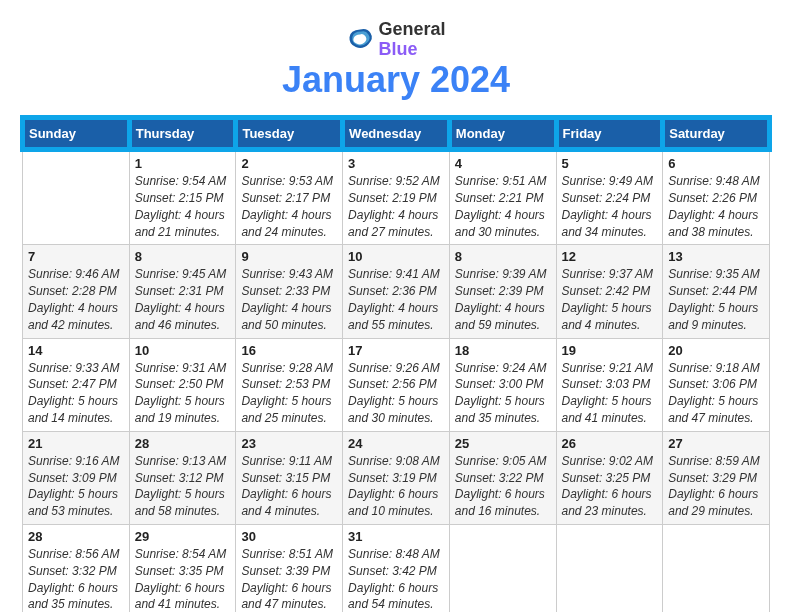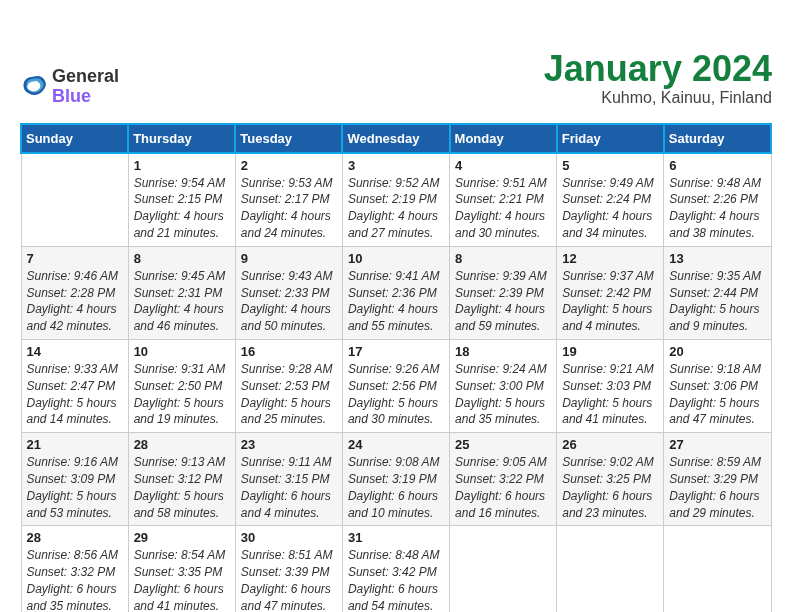--- a/index.html
+++ b/index.html
@@ -6,22 +6,23 @@
     body {
       font-family: Arial, sans-serif;
       background: #fff;
       width: 792px;
       min-height: 612px;
       padding: 20px;
     }
     .header {
       display: flex;
       justify-content: space-between;
-      align-items: flex-end;
+      align-items: center;
       margin-bottom: 16px;
+      flex-direction: column;
     }
     .logo {
       display: flex;
       align-items: center;
       gap: 4px;
     }
     .logo-text {
       display: flex;
       flex-direction: column;
       line-height: 1.1;
@@ -39,41 +40,40 @@
     .logo-icon {
       width: 28px;
       height: 28px;
     }
     .title-block {
       text-align: right;
     }
     .cal-title {
       font-size: 36px;
       font-weight: bold;
-      color: #15803d;
+      color: #3b82f6;
       line-height: 1.1;
-      margin-top: 29px;
     }
     .cal-subtitle {
       font-size: 16px;
       color: #444;
     }
     table {
       width: 100%;
       border-collapse: collapse;
       font-size: 11px;
     }
     thead tr th {
       background-color: #1a5fa8;
       color: #fff;
       padding: 6px 4px;
       text-align: left;
       font-size: 13px;
       font-weight: bold;
-      border: 2px solid #0ea5e9;
+      border: 5px solid #0ea5e9;
     }
     tbody tr td {
       border: 1px solid #ccc;
       vertical-align: top;
       padding: 4px 5px;
       min-height: 80px;
       width: 14.28%;
     }
     tbody tr:nth-child(even) td {
       background-color: #f5f5f5;
@@ -108,21 +108,20 @@
       <path d="M22 8 Q28 6 32 12 Q36 18 30 24 Q24 30 16 27 Q8 24 9 16 Q10 8 22 8Z" fill="#4a9fd4"></path>
       <path d="M20 12 Q25 10 28 15 Q31 20 26 24 Q21 28 15 25 Q9 22 11 17 Q13 12 20 12Z" fill="#fff"></path>
     </svg>
     <div class="logo-text">
       <span class="logo-general">General</span>
       <span class="logo-blue">Blue</span>
     </div>
   </div>
   <div class="title-block">
     <div class="cal-title">January 2024</div>
-    <div class="cal-subtitle">Kuhmo, Kainuu, Finland</div>
   </div>
 </div>
 
 <table>
   <thead>
     <tr>
     <th>Sunday</th>
         <th>Thursday</th>
         <th>Tuesday</th>
         <th>Wednesday</th>

